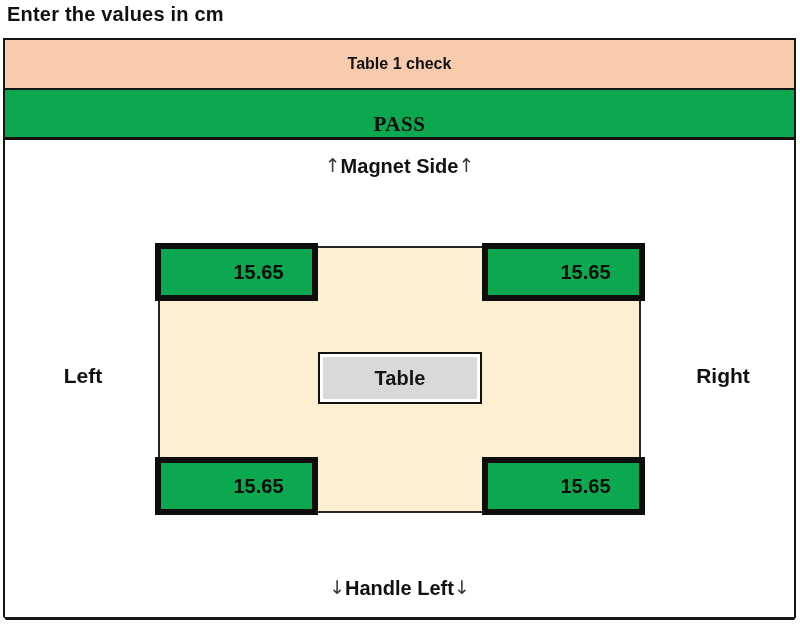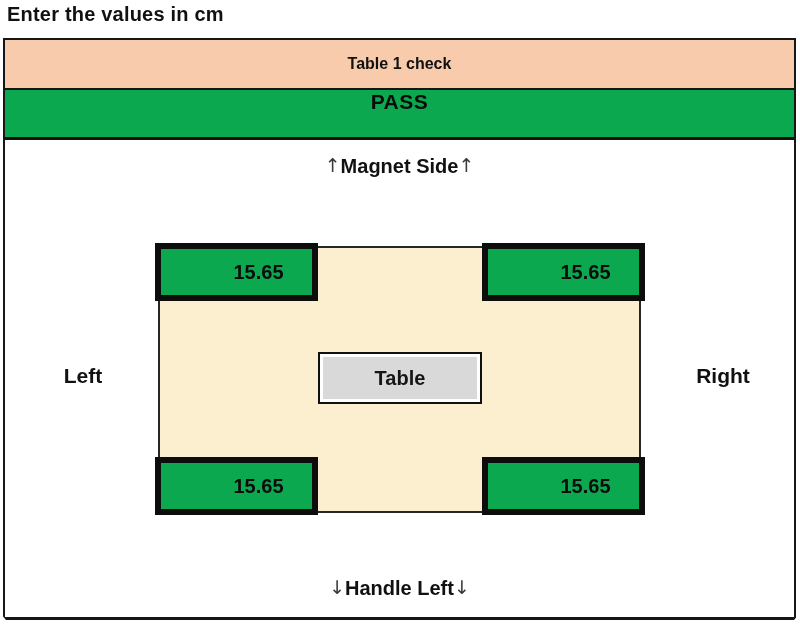--- a/index.html
+++ b/index.html
@@ -45,22 +45,23 @@
   .header-bar span {
     font-size: 16px;
     font-weight: bold;
     color: #111111;
   }
   .status-bar {
     height: 50px;
     background: #0CA84F;
     border-bottom: 3px solid #111111;
     display: flex;
-    align-items: flex-start;
-    justify-content: center;
+    align-items: flex-end;
+    justify-content: center;
+    font-family: Liberation Serif, serif;
   }
   .status-bar span {
     font-size: 21px;
     font-weight: bold;
     color: #0b0b0b;
     letter-spacing: 0.5px;
   }
   .main-area {
     position: relative;
     height: 472px;

